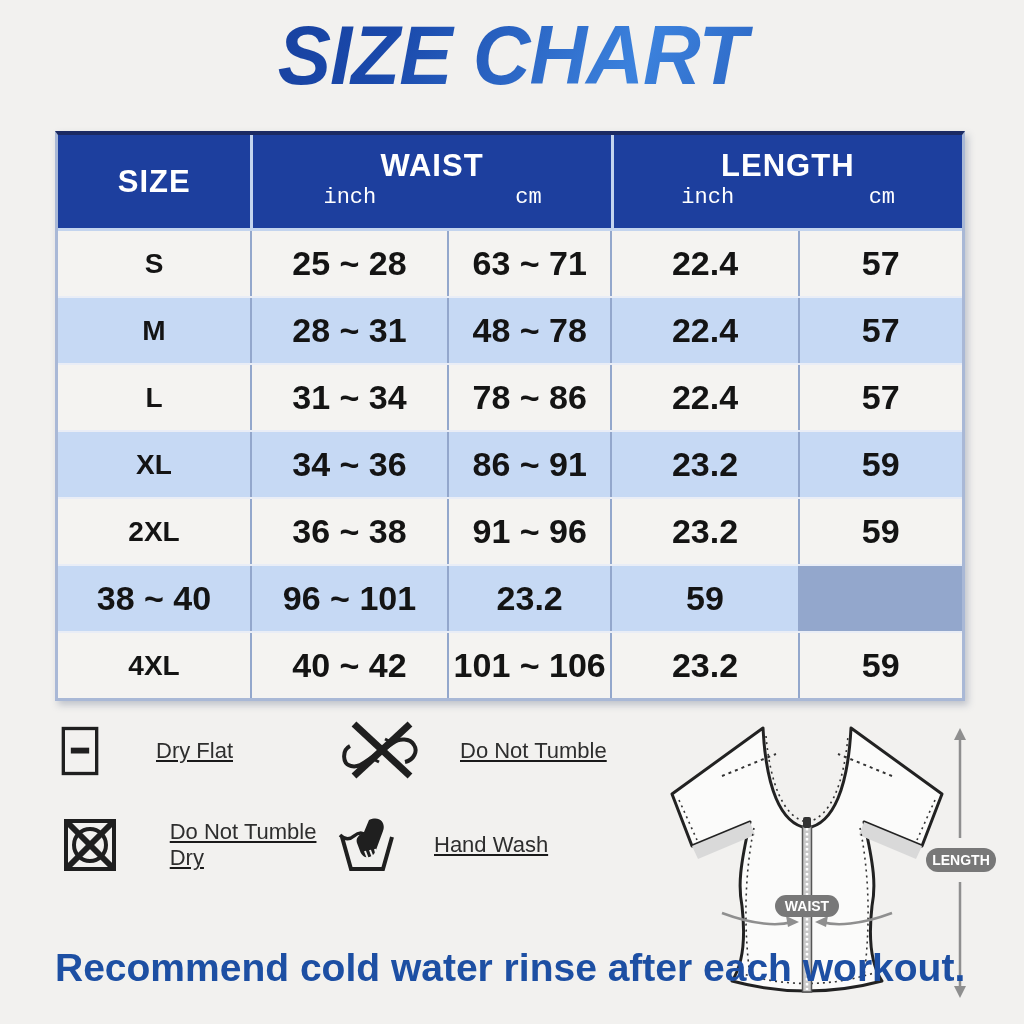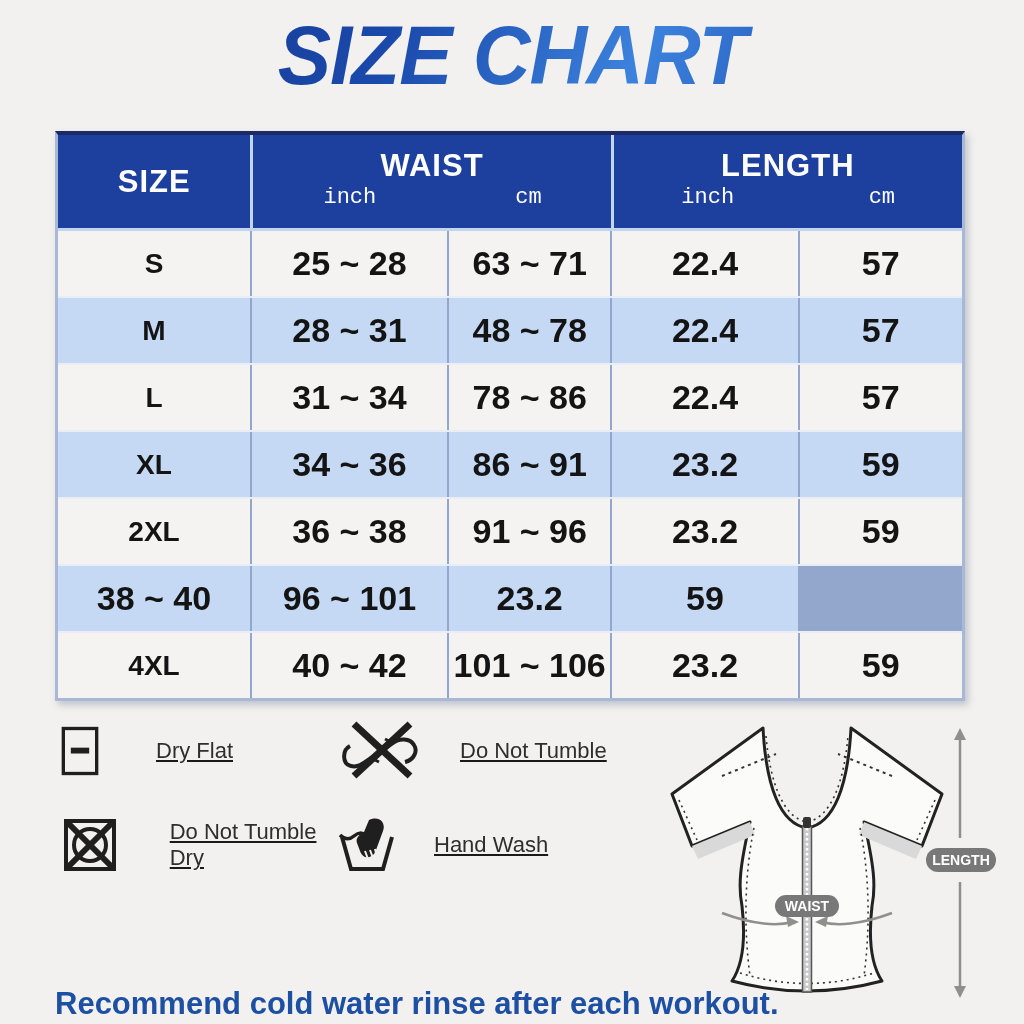--- a/index.html
+++ b/index.html
@@ -50,21 +50,21 @@
         grid-template-columns:278px 1fr;row-gap:16px;text-decoration:underline;}
   .care-item{display:flex;align-items:center;height:78px;}
   .care-icon{width:96px;display:flex;align-items:center;justify-content:flex-start;}
   .care-icon.wide{width:122px;}
   .care-label{font-size:22px;color:#2e2e2e;}
   
   .diagram{position:absolute;left:662px;top:716px;width:340px;height:300px;}
   
   .footer{
     position:absolute;left:55px;top:946px;
-    font-size:31px;font-weight:bold;color:#1d4fa3;margin-top:40px;
+    font-size:39px;font-weight:bold;color:#1d4fa3;
   }
 </style>
 </head>
 <body>
 
 <div class="title">SIZE CHART</div>
 
 <div class="size-table">
   <div class="thead">
     <div class="th th-size">

